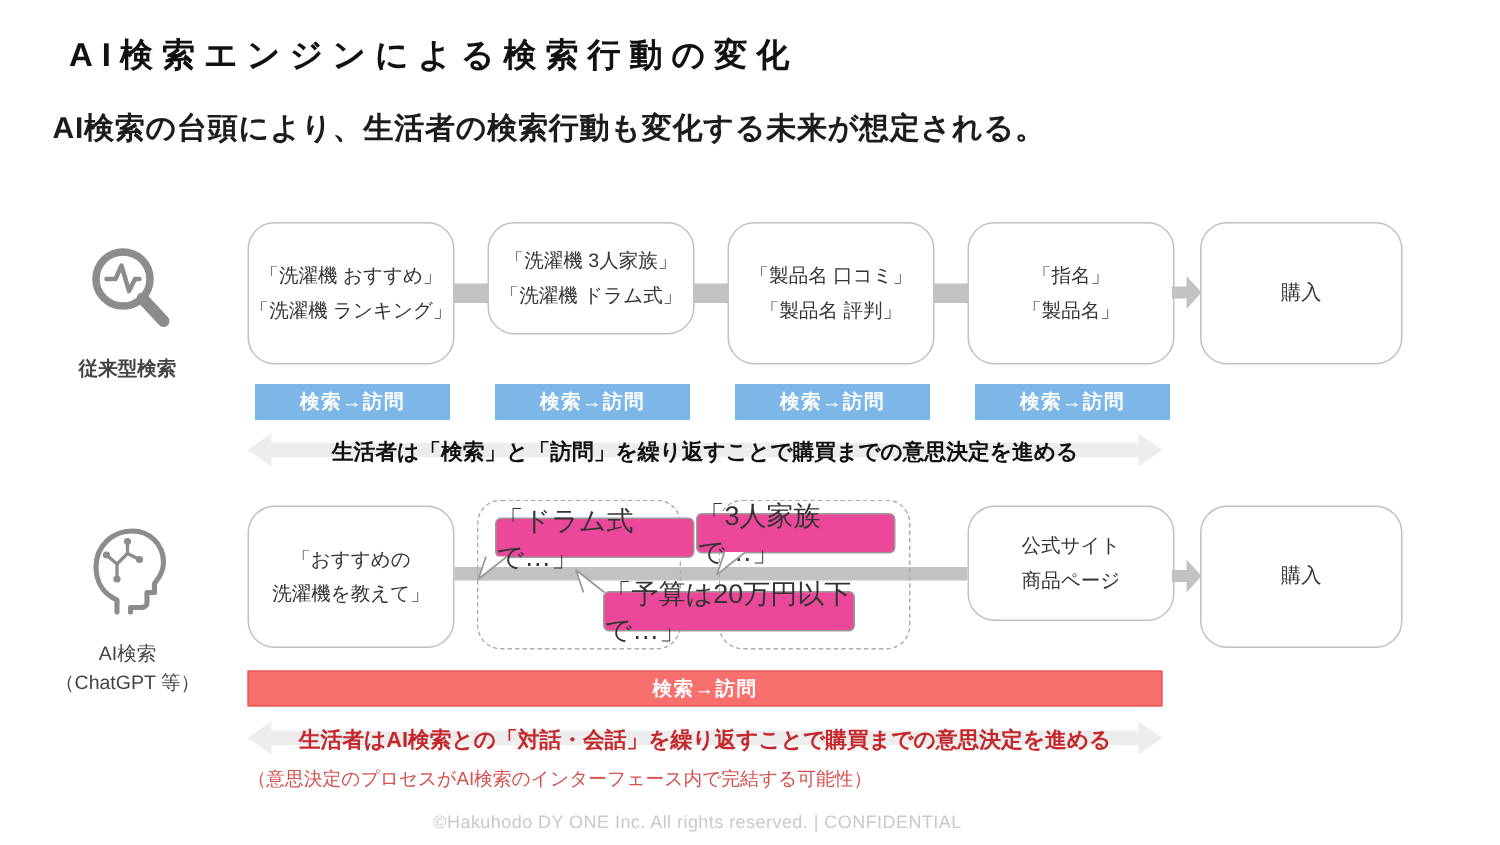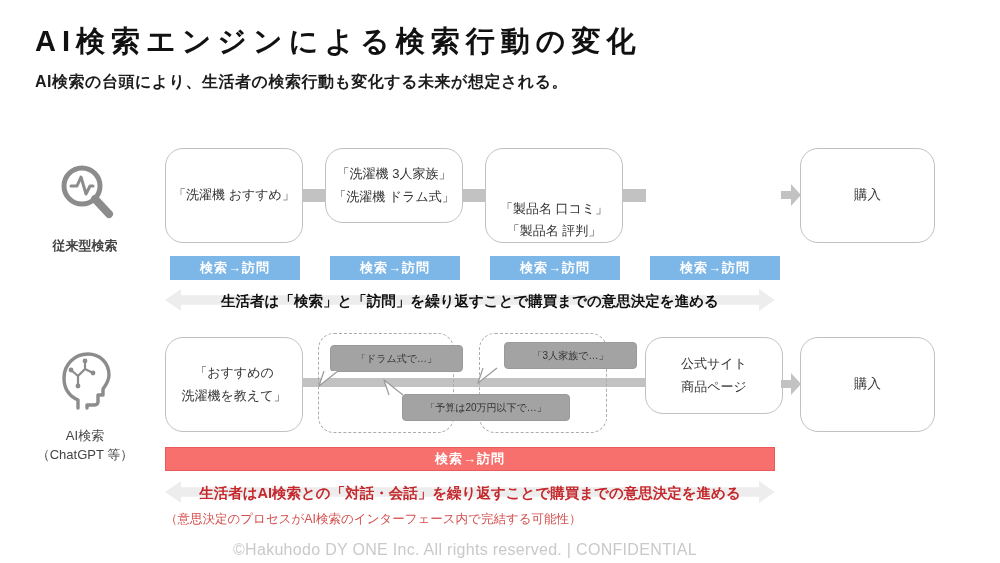--- a/index.html
+++ b/index.html
@@ -1,40 +1,40 @@
 <!DOCTYPE html>
 <html><head>
 <meta charset="utf-8">
 <style>
   html,body{margin:0;padding:0;background:#fff;}
   .slide{position:relative;width:1000px;height:563px;background:#ffffff;overflow:hidden;
          font-family:"Liberation Sans","DejaVu Sans",sans-serif;color:#222;}
 
   
-  .title{position:absolute;left:35px;top:22px;font-size:29px;font-weight:800;
+  .title{position:absolute;left:46px;top:22px;font-size:22px;font-weight:800;
          letter-spacing:6px;color:#111;white-space:nowrap;}
-  .subtitle{position:absolute;left:35px;top:72px;font-size:16px;font-weight:700;
+  .subtitle{position:absolute;left:35px;top:72px;font-size:20px;font-weight:700;
             letter-spacing:.5px;color:#1c1c1c;white-space:nowrap;}
 
   
   .side-icon{position:absolute;width:64px;height:64px;}
   .trad-icon{left:55px;top:160px;}
   .ai-icon{left:54px;top:348px;}
   .side-label{position:absolute;left:10px;width:150px;text-align:center;
               font-size:13px;line-height:1.45;color:#444;}
   .trad-label{top:237px;font-weight:bold;}
   .ai-label{top:427px;}
 
   
   .fbox{position:absolute;background:#fff;border:1px solid #C1C1C1;border-radius:18px;
         display:flex;flex-direction:column;align-items:center;justify-content:center;
         font-size:13px;color:#333;line-height:1.7;text-align:center;box-sizing:border-box;}
   .t1{left:165px;top:148px;width:138px;height:95px;}
   .t2{left:325px;top:148px;width:138px;height:75px;}
-  .t3{left:485px;top:148px;width:138px;height:95px;justify-content:flex-end;}
+  .t3{left:485px;top:148px;width:138px;height:95px;}
   .t4{left:645px;top:148px;width:138px;height:95px;}
   .tp{left:800px;top:148px;width:135px;height:95px;font-size:13.5px;}
   .b1{left:165px;top:337px;width:138px;height:95px;}
   .bsite{left:645px;top:337px;width:138px;height:77px;}
   .bp{left:800px;top:337px;width:135px;height:95px;font-size:13.5px;}
 
   
   .conn{position:absolute;height:13px;background:#C2C2C2;top:189px;}
   .c1{left:302px;width:24px;}
   .c2{left:462px;width:24px;}
@@ -59,43 +59,43 @@
   .h-arrow-text{position:absolute;left:165px;width:610px;text-align:center;
                 font-size:14.5px;font-weight:700;white-space:nowrap;}
   .hat1{top:292px;color:#111;}
   .hat2{top:484px;color:#C5282C;}
 
   
   .dashed{position:absolute;top:333px;height:100px;border:1px dashed #ACACAC;
           border-radius:16px;box-sizing:border-box;background:transparent;}
   .d1{left:318px;width:136px;}
   .d2{left:479px;width:128px;}
-  .bubble{position:absolute;background:#a3a3a3;border:1px solid #9A9A9A;border-radius:4px;
-          font-size:10px;color:#333;display:flex;align-items:center;justify-content:center;
+  .bubble{position:absolute;background:#ec4899;border:1px solid #9A9A9A;border-radius:4px;
+          font-size:18px;color:#333;display:flex;align-items:center;justify-content:center;
           box-sizing:border-box;z-index:5;}
   .bb1{left:330px;top:345px;width:133px;height:27px;}
-  .bb2{left:504px;top:342px;width:133px;height:27px;}
+  .bb2{left:464px;top:342px;width:133px;height:27px;}
   .bb3{left:402px;top:394px;width:168px;height:27px;}
   .tail{position:absolute;z-index:6;}
   .tl1{left:318px;top:370px;}
   .tl2{left:477px;top:367px;}
   .tl3{left:383px;top:379px;}
 
   
   .red-bar{position:absolute;left:165px;top:447px;width:610px;height:24px;
            background:#F7706D;border:1px solid #EA5A5B;box-sizing:border-box;color:#fff;
            font-size:13px;font-weight:700;display:flex;align-items:center;justify-content:center;
            letter-spacing:1px;}
   .red-note{position:absolute;left:165px;top:511px;width:610px;text-align:left;
             font-size:12.5px;color:#D4504F;white-space:nowrap;}
 
   
   .img-note{position:absolute;left:30px;top:535px;font-size:11px;color:#999;margin-top:28px;}
   .copyright{position:absolute;left:160px;top:541px;width:610px;text-align:center;
-             font-size:16px;color:#C9C9C9;letter-spacing:.3px;}
+             font-size:12px;color:#C9C9C9;letter-spacing:.3px;}
 </style>
 </head>
 <body>
 
 <div class="slide">
 
   <div class="title">AI検索エンジンによる検索行動の変化</div>
   <div class="subtitle">AI検索の台頭により、生活者の検索行動も変化する未来が想定される。</div>
 
   <div class="side-icon trad-icon">
@@ -104,28 +104,33 @@
       <line x1="40" y1="39" x2="54" y2="54" stroke="#8C8C8C" stroke-width="8" stroke-linecap="round"></line>
       <polyline points="16,26 22,26 26,17 31,34 35,26 38,26" fill="none" stroke="#8C8C8C" stroke-width="3" stroke-linejoin="round" stroke-linecap="round"></polyline>
     </svg>
   </div>
   <div class="side-label trad-label">
     <div>従来型検索</div>
   </div>
 
   <div class="fbox t1">
     <div>「洗濯機 おすすめ」</div>
+    <div>「洗濯機 ランキング」</div>
   </div>
   <div class="fbox t2">
     <div>「洗濯機 3人家族」</div>
     <div>「洗濯機 ドラム式」</div>
   </div>
   <div class="fbox t3">
     <div>「製品名 口コミ」</div>
     <div>「製品名 評判」</div>
+  </div>
+  <div class="fbox t4">
+    <div>「指名」</div>
+    <div>「製品名」</div>
   </div>
   <div class="fbox tp">購入</div>
 
   <div class="conn c1"></div>
   <div class="conn c2"></div>
   <div class="conn c3"></div>
   <div class="small-arrow sa-top"></div>
 
   <div class="badge g1">検索→訪問</div>
   <div class="badge g2">検索→訪問</div>

